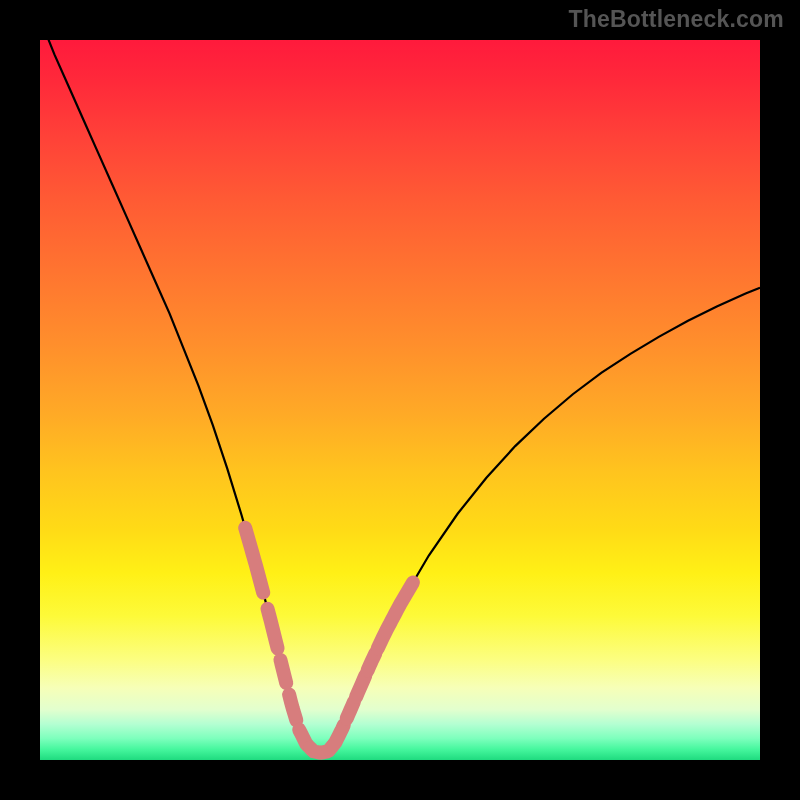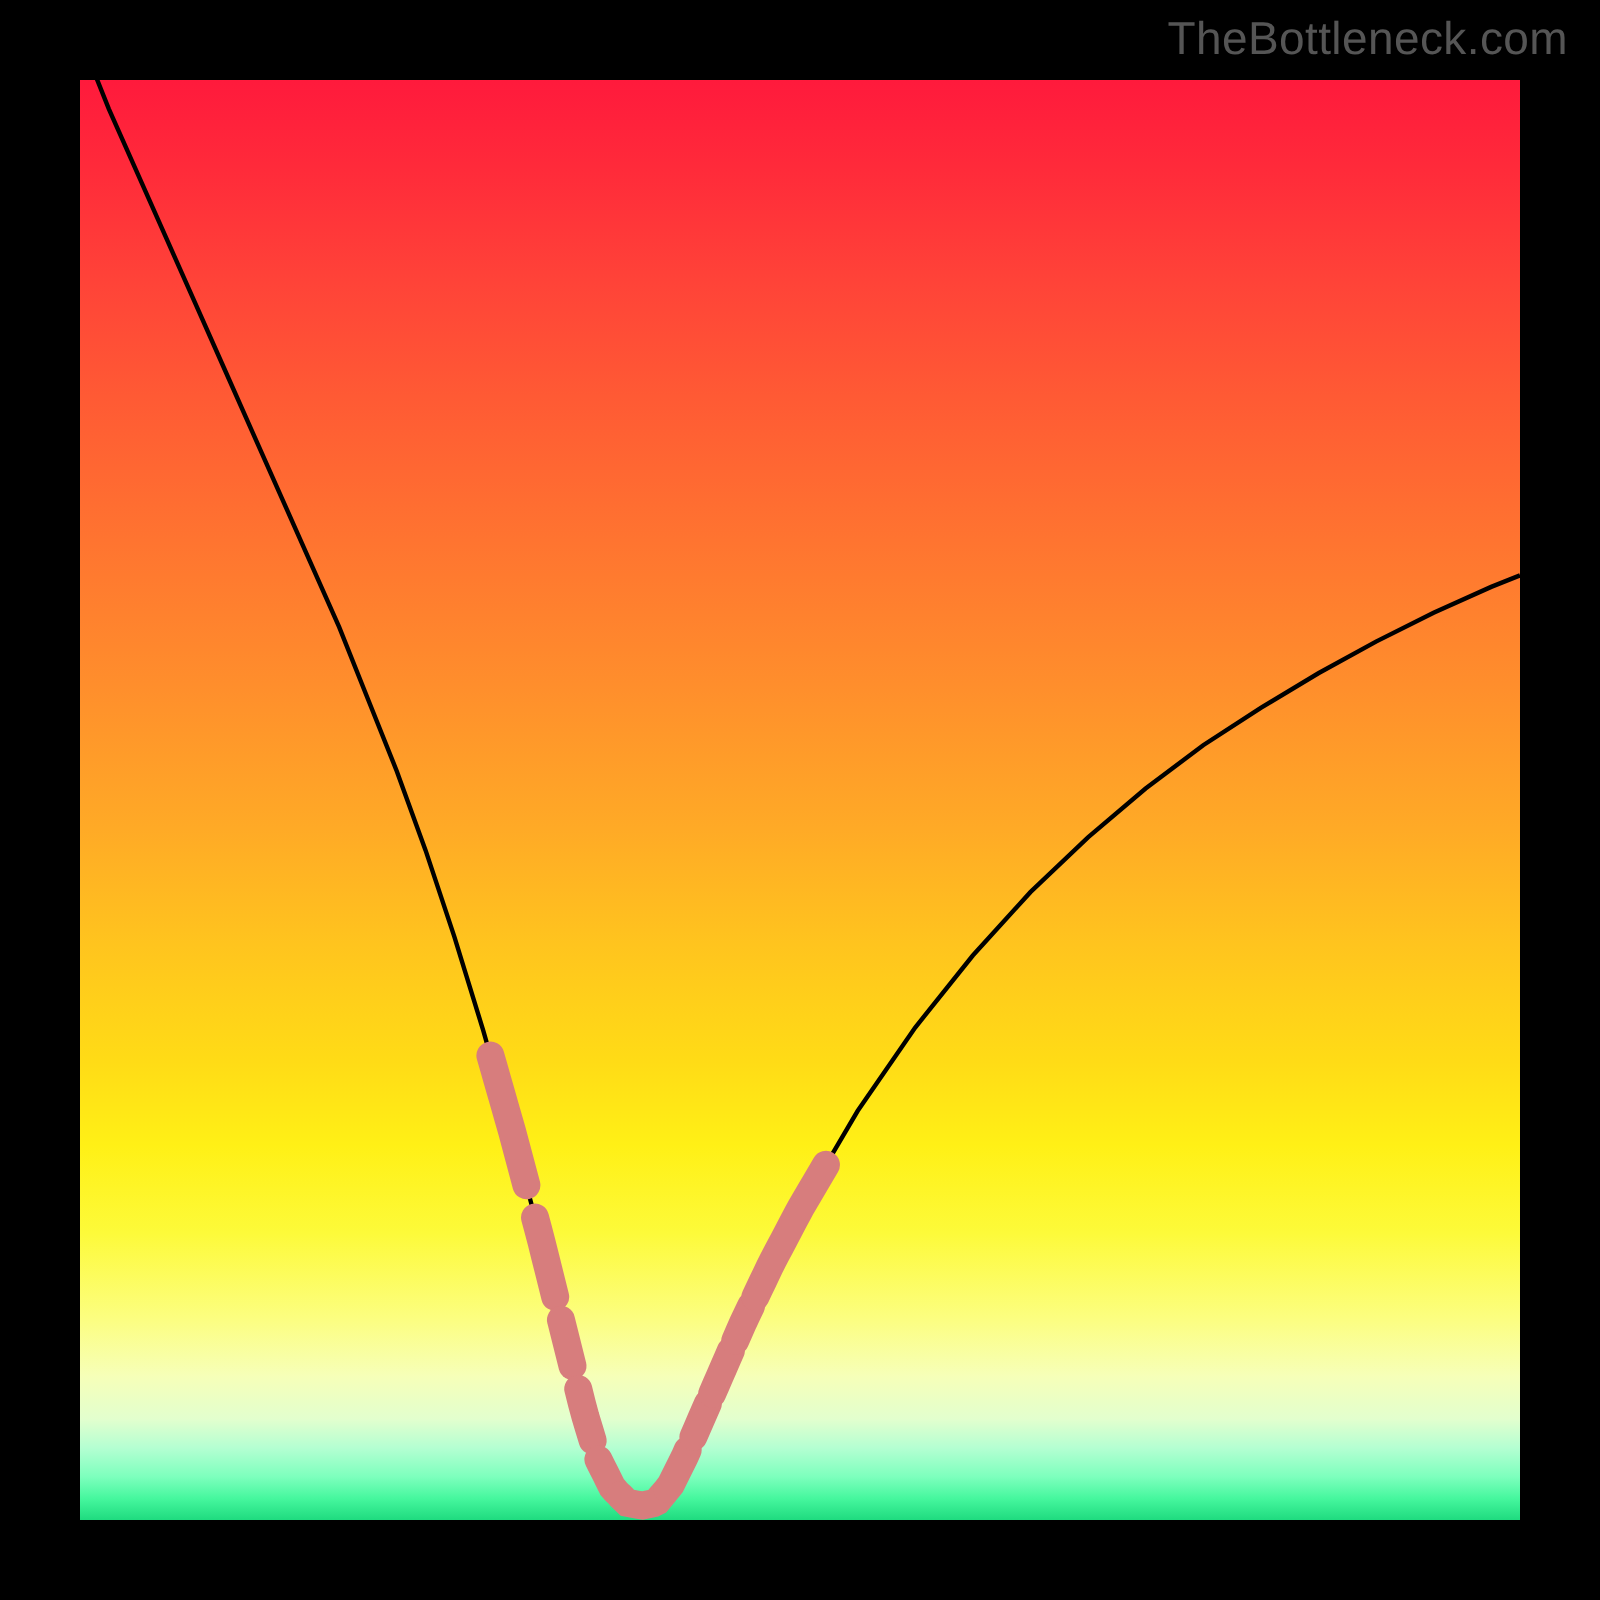--- a/index.html
+++ b/index.html
@@ -45,21 +45,21 @@
       #46f79e 98.5%,
       #1fdb7f 100%
     );
   }
   .watermark {
     position: absolute;
     top: 6px;
     right: 16px;
     color: #555;
     font-size: 23px;
-    font-weight: 400;
+    font-weight: 700;
     letter-spacing: 0.2px;
     user-select: none;
   }
   svg.curve {
     position: absolute;
     left: 0;
     top: 0;
     width: 720px;
     height: 720px;
     overflow: visible;

